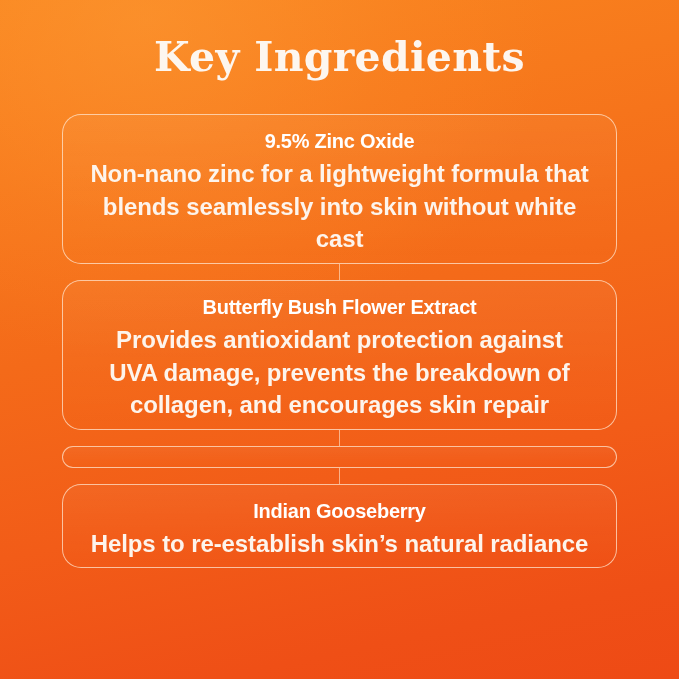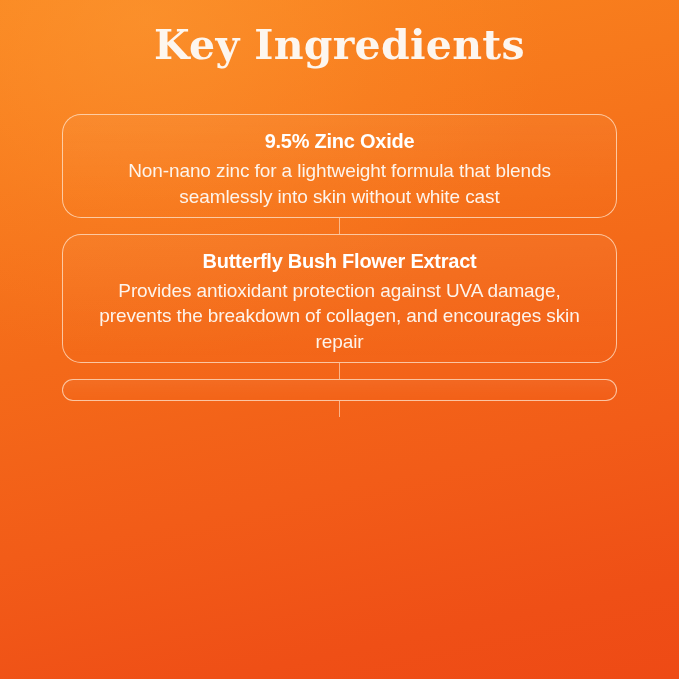--- a/index.html
+++ b/index.html
@@ -40,21 +40,21 @@
     background:radial-gradient(ellipse at 35% 30%,
         rgba(255,162,60,0.40) 0%,
         rgba(255,150,50,0.16) 45%,
         rgba(255,140,40,0) 72%);
     pointer-events:none;
   }
 
   
   .title-wrap {
     position:absolute;
-    top:22px; left:0; right:0;
+    top:34px; left:0; right:0;
     text-align:center;
   }
   .title {
     display:inline-block;
     font-family:"DejaVu Serif", "Liberation Serif", serif;
     font-size:41px;
     font-weight:700;
     letter-spacing:0.3px;
     color:#fdf6ef;
     line-height:1.15;
@@ -91,22 +91,22 @@
   .card-title {
     font-size:20px;
     font-weight:700;
     color:#ffffff;
     letter-spacing:-0.25px;
     line-height:1.35;
     margin-bottom:3px;
   }
 
   .card-body {
-    font-size:19px;
-    font-weight:400;
+    font-size:24px;
+    font-weight:700;
     color:#fdf4ec;
     letter-spacing:-0.1px;
     line-height:1.36;
     max-width:510px;
     margin:0 auto;
   }
 </style>
 </head>
 <body>
 
@@ -130,15 +130,19 @@
       <div class="card-body">Provides antioxidant protection against UVA damage, prevents the breakdown of collagen, and encourages skin repair</div>
     </div>
 
     <div class="connector"></div>
 
     <div class="card">
     </div>
 
     <div class="connector"></div>
 
+    <div class="card">
+      <div class="card-title">Indian Gooseberry</div>
+      <div class="card-body">Helps to re-establish skin’s natural radiance</div>
+    </div>
 
   </div>
 </div>
 
 </body></html>

